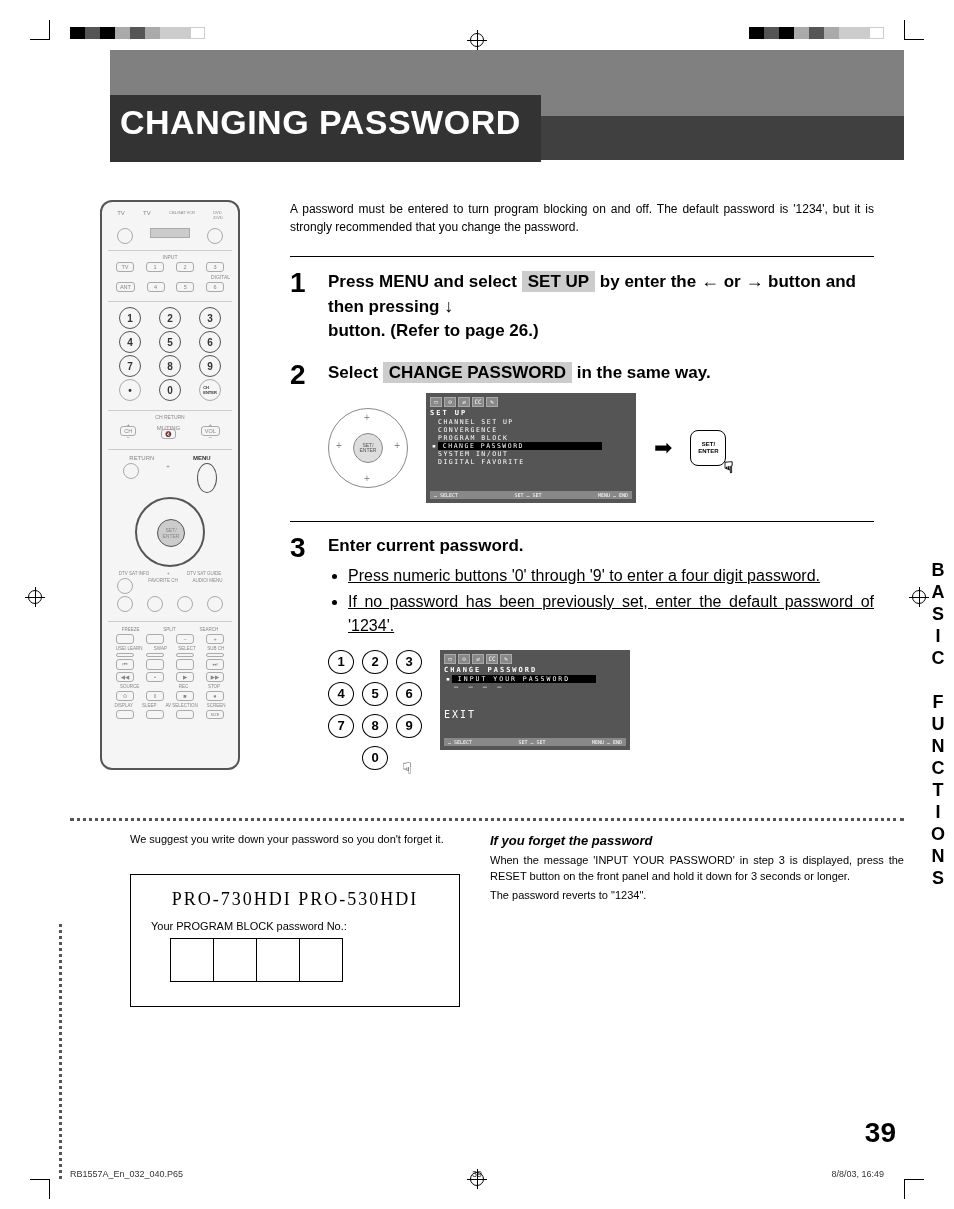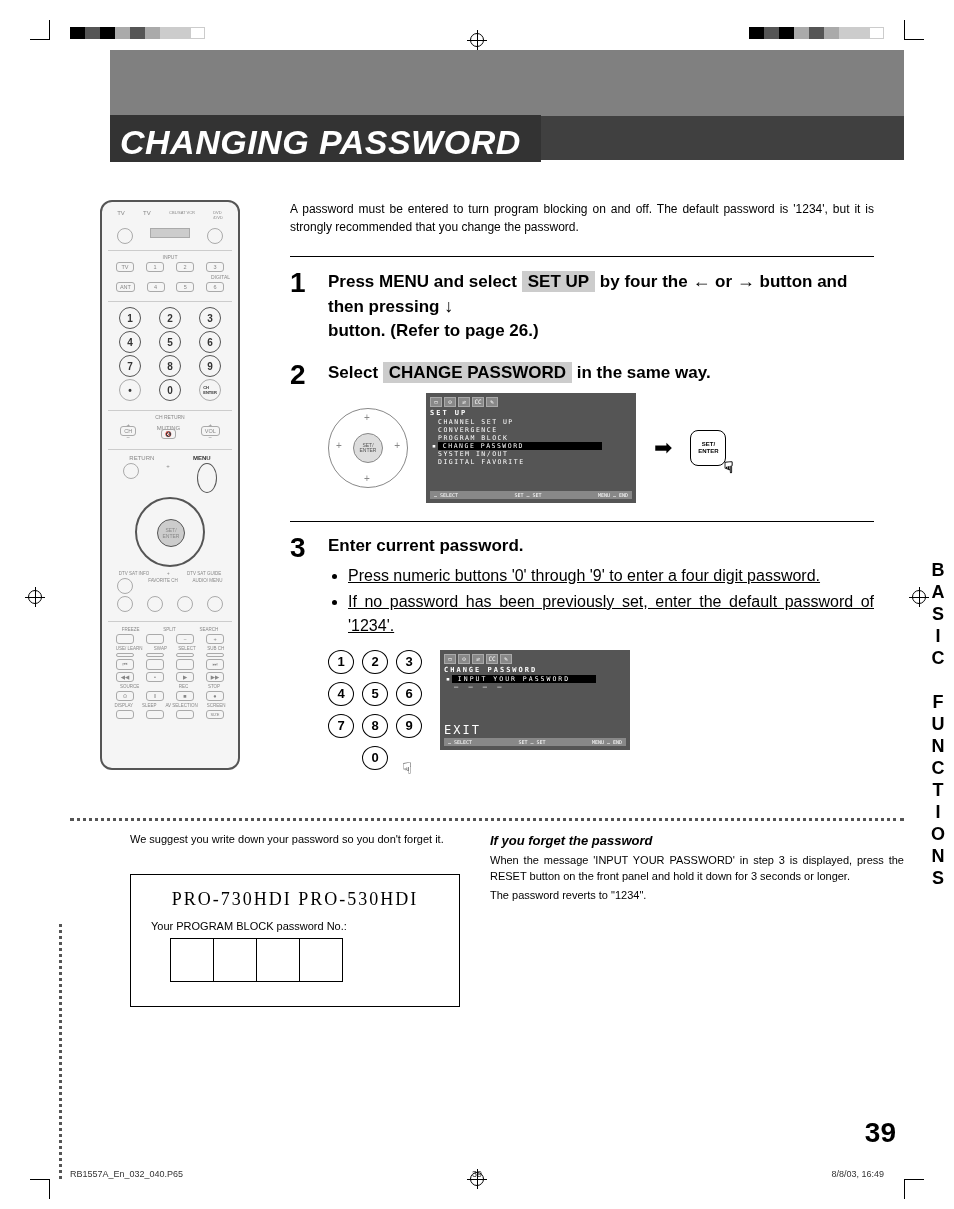--- a/index.html
+++ b/index.html
@@ -16,21 +16,21 @@
     .reg-mark::before { content: ''; position: absolute; left: 50%; top: -4px; bottom: -4px; width: 1px; background: #000; }
     .reg-mark::after { content: ''; position: absolute; top: 50%; left: -4px; right: -4px; height: 1px; background: #000; }
     .color-bar { position: absolute; top: 27px; height: 12px; display: flex; }
     .color-bar.left { left: 70px; }
     .color-bar.right { right: 70px; }
     .color-sq { width: 15px; height: 12px; }
     
     .page { padding: 50px 50px 30px 70px; position: relative; min-height: 1209px; }
     
     .header-band { background: #808080; background: linear-gradient(180deg, #808080 0%, #808080 60%, #404040 60%, #404040 100%); height: 110px; margin-left: 40px; margin-bottom: 40px; display: flex; align-items: flex-end; }
-    .title-box { background: #333; padding: 8px 20px 0 10px; margin-bottom: -2px; font-style: italic; }
+    .title-box { background: #333; padding: 8px 20px 20px 10px; margin-bottom: -2px; }
     .title-text { color: #fff; font-size: 34px; font-weight: bold; letter-spacing: 0.5px; }
     
     .content { display: flex; gap: 20px; }
     .left-col { width: 200px; flex-shrink: 0; display: flex; align-items: flex-start; justify-content: center; }
     .right-col { flex: 1; padding-right: 30px; }
     
     .intro-text { font-size: 12px; line-height: 1.5; text-align: justify; margin-bottom: 20px; padding-left: 0px; }
     
     .divider { border: none; border-top: 1px solid #000; margin: 8px 0 12px 0; }
     
@@ -323,21 +323,21 @@
     </div>
 
     <div class="right-col">
       <p class="intro-text">A password must be entered to turn program blocking on and off. The default password is '1234', but it is strongly recommended that you change the password.</p>
       <hr class="divider">
 
       <div class="step">
         <div class="step-num">1</div>
         <div class="step-content">
           <div class="step-title">
-            <span>Press MENU and select </span><span class="highlighted">SET UP</span><span> by four the </span><span class="arrow-glyph">←</span><span> or </span><span class="arrow-glyph">→</span><span> button and then pressing </span><span class="arrow-glyph">↓</span>
+            <span>Press MENU and select </span><span class="highlighted">SET UP</span><span> by enter the </span><span class="arrow-glyph">←</span><span> or </span><span class="arrow-glyph">→</span><span> button and then pressing </span><span class="arrow-glyph">↓</span>
             <div>button. (Refer to page 26.)</div>
           </div>
         </div>
       </div>
 
       <div class="step">
         <div class="step-num">2</div>
         <div class="step-content">
           <div class="step-title">
             <span>Select </span><span class="highlighted">CHANGE PASSWORD</span><span> in the same way.</span>
@@ -414,21 +414,21 @@
                   <span class="tv-icon">▭</span>
                   <span class="tv-icon">⊙</span>
                   <span class="tv-icon">⇄</span>
                   <span class="tv-icon">CC</span>
                   <span class="tv-icon">✎</span>
                 </div>
               <div class="tv-header" style="letter-spacing:2px">CHANGE PASSWORD</div>
               <div class="tv-item selected tv-bullet" style="letter-spacing:2px">INPUT YOUR PASSWORD</div>
               <div class="tv-underline">— — — —</div>
               <div style="margin-top:auto">
-                <div style="letter-spacing:2px;font-size:12px;margin-bottom:1px">EXIT</div>
+                <div style="letter-spacing:2px;font-size:10px;margin-bottom:18px">EXIT</div>
                 <div class="tv-footer">
                     <span>… SELECT</span>
                     <span>SET … SET</span>
                     <span>MENU … END</span>
                   </div>
               </div>
             </div>
           </div>
         </div>
       </div>

